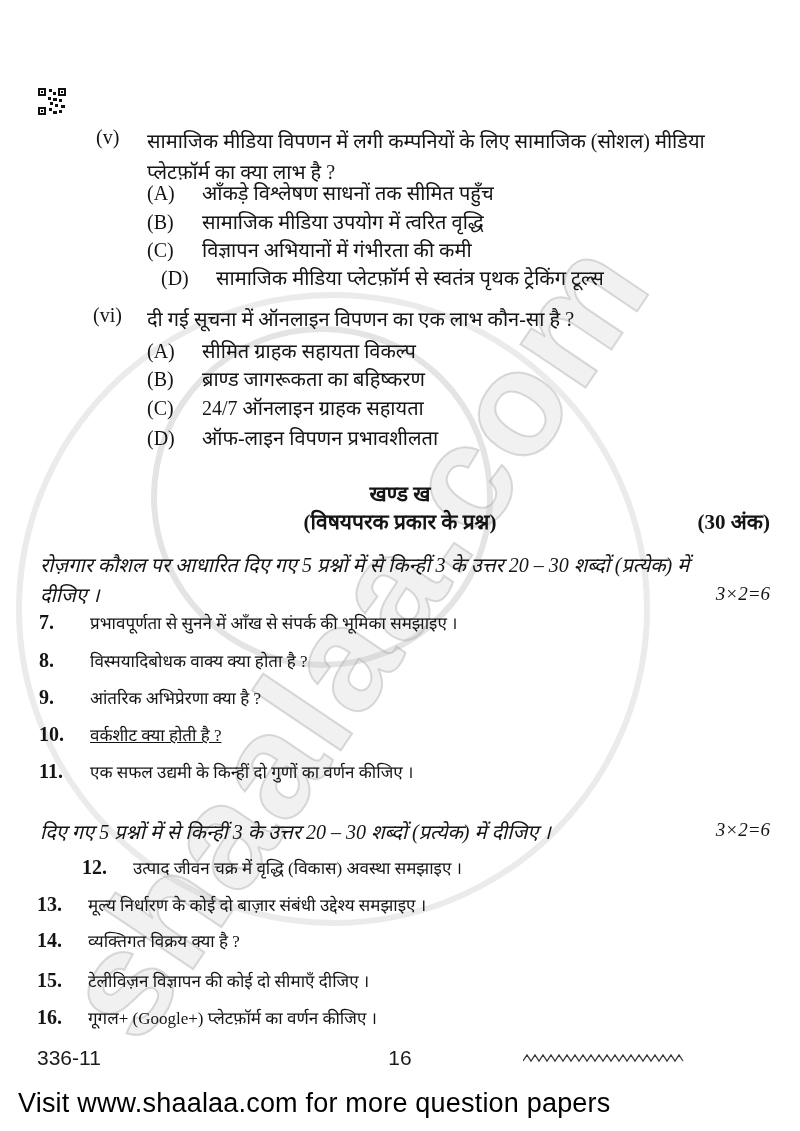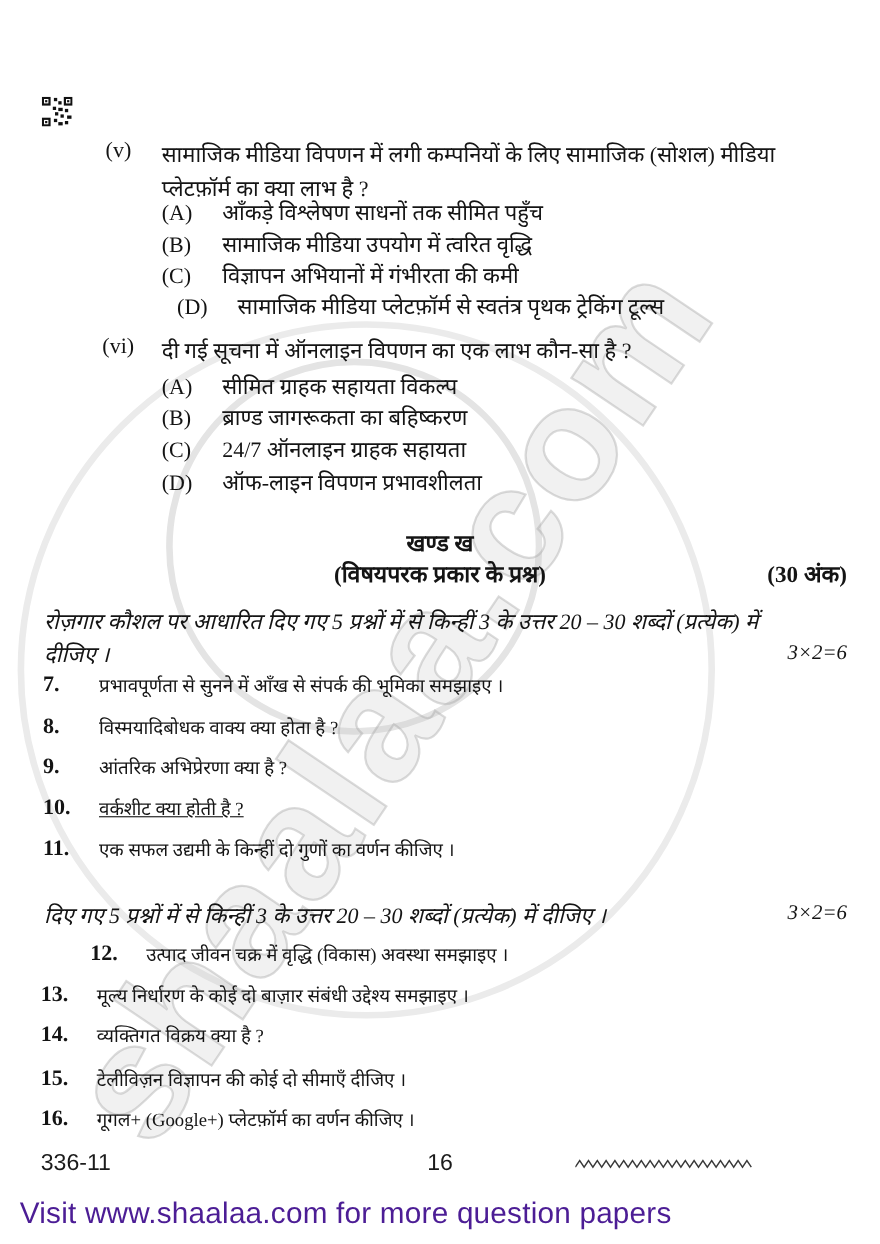--- a/index.html
+++ b/index.html
@@ -32,21 +32,21 @@
   .sec-title { left:0; right:0; text-align:center; font-weight:bold; font-size:21px; }
   .sec-marks { right:30px; font-weight:bold; font-size:21px; }
   .instr { font-style:italic; font-size:20px; }
   .instr-marks { right:30px; font-style:italic; font-size:19px; }
   .q-num { display:inline-block; width:51px; font-weight:bold; font-size:20px; vertical-align:top; }
   .q-text { font-size:17px; }
   .foot { font-family:"Liberation Sans","DejaVu Sans",sans-serif; font-size:21px; color:#1b1b1b; }
   .site-footer {
     left:18px; top:1088px;
     font-family:"Liberation Sans","DejaVu Sans",sans-serif;
-    font-size:27px; color:#4c1d95; letter-spacing:0.2px;
+    font-size:27px; color:#000000; letter-spacing:0.2px;
   }
   .nowrap { white-space:nowrap; }
 </style>
 </head>
 <body>
 
 <div class="page">
 
   <div class="wm-circle outer"></div>
   <div class="wm-circle inner"></div>

